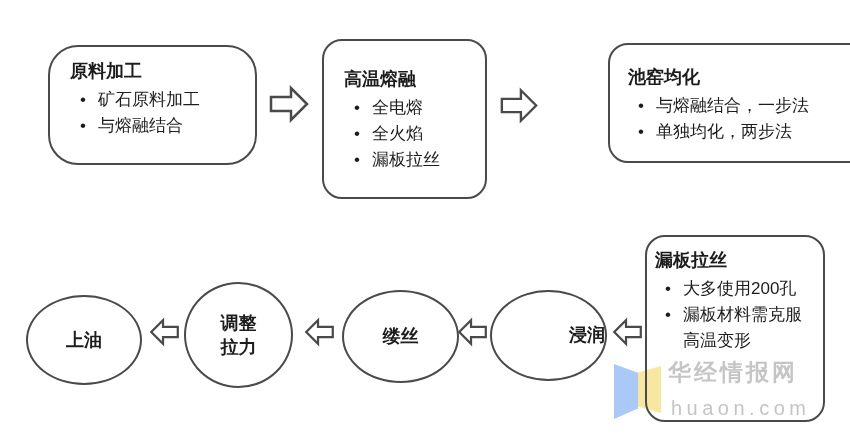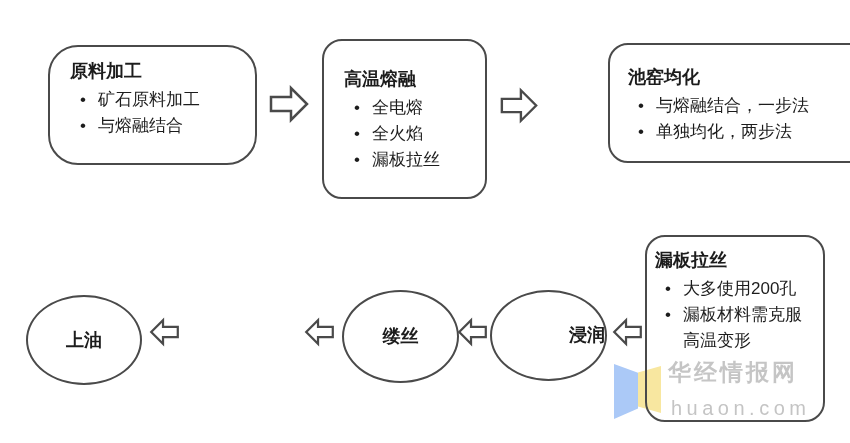--- a/index.html
+++ b/index.html
@@ -176,20 +176,23 @@
       <polygon points="3,12 23,12 23,3 39,19 23,35 23,26 3,26" fill="#ffffff" stroke="#4a4a4a" stroke-width="3" stroke-linejoin="miter"></polygon>
     </svg>
   </div>
 
   <div class="ellipse" id="el-soak">
     <span class="lbl">浸润</span>
   </div>
   <div class="ellipse" id="el-strand">
     <span class="lbl">缕丝</span>
   </div>
+  <div class="ellipse" id="el-tension">
+    <span class="lbl">调整拉力</span>
+  </div>
   <div class="ellipse" id="el-oil">
     <span class="lbl">上油</span>
   </div>
 
   <div id="wm-logo-blue"></div>
   <div id="wm-logo-yellow"></div>
   <div id="wm-brand">华经情报网</div>
   <div id="wm-domain">huaon.com</div>
 
 </div>

